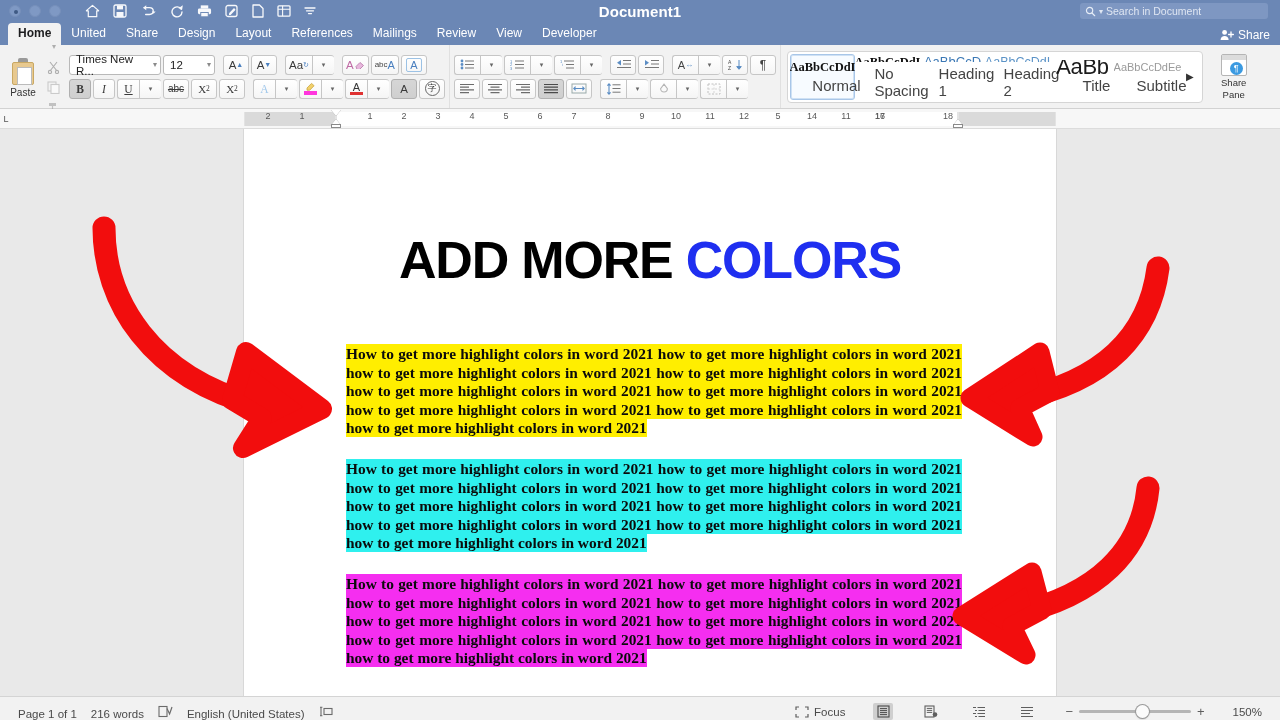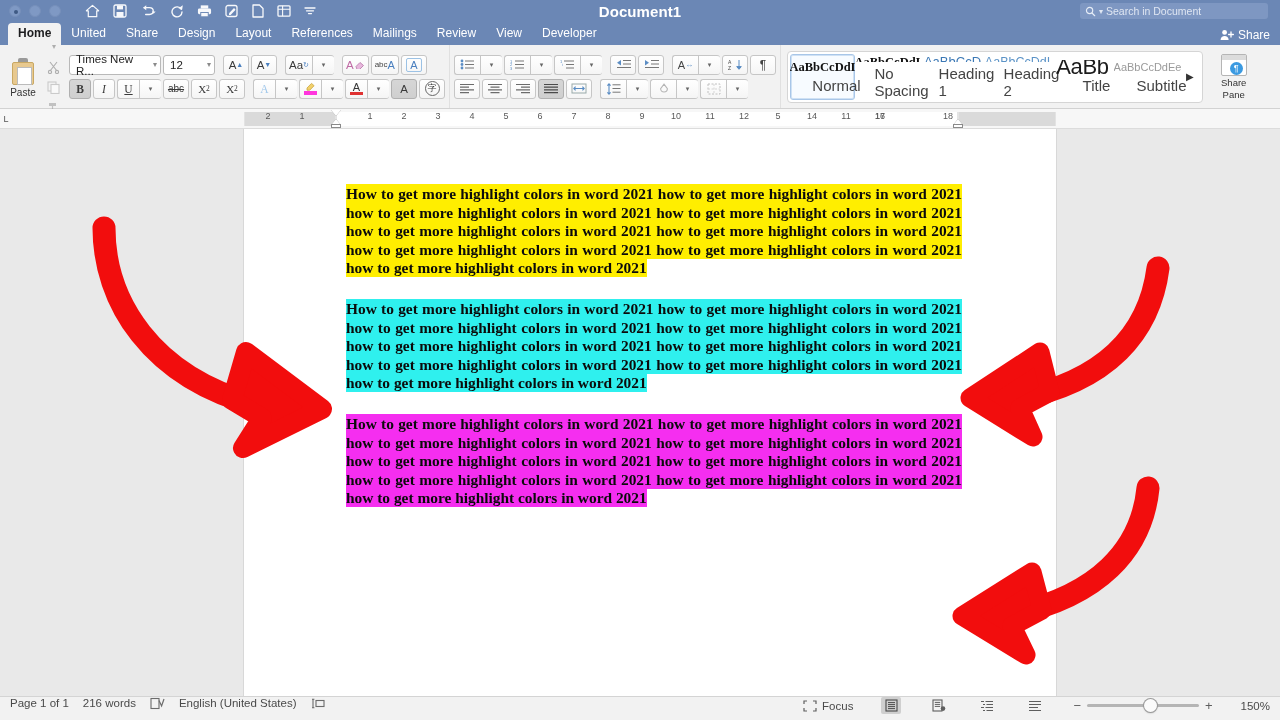--- a/index.html
+++ b/index.html
@@ -174,22 +174,22 @@
   .p-yellow { margin-top: 56px; }
   .p-cyan { margin-top: 22px; }
   .p-magenta { margin-top: 22px; }
 
   
   .arrow-layer { position: absolute; left:0; top:0; width: 1280px; height: 720px; pointer-events: none; }
 
   
   .statusbar {
     height: 24px; background: #f2f2f2; border-top: 1px solid #d4d4d4;
-    display: flex; align-items: flex-start; font-size: 11.5px; color: #4a4a4a;
-    padding: 0 10px; gap: 14px;
+    display: flex; align-items: flex-end; font-size: 11.5px; color: #4a4a4a;
+    padding: 0 18px; gap: 14px;
   }
   .sb-right { margin-left: auto; display: flex; align-items: center; gap: 28px; }
   .vbtn { width: 20px; height: 17px; display:flex; align-items:center; justify-content:center; border-radius:2px;}
   .vbtn.on { background: #cfcfcf; }
   .zoom-slider { display:flex; align-items:center; gap:6px; }
   .track { width: 112px; height: 3px; background: #b5b5b5; border-radius:2px; position: relative; }
   .knob { position: absolute; top: -5px; left: 57px; width: 13px; height: 13px; border-radius:50%; background:#fbfbfb; box-shadow: 0 0 0 1px #9a9a9a, 0 1px 2px rgba(0,0,0,.3);}
 </style>
 </head>
 <body>
@@ -648,20 +648,24 @@
       <div class="indent-top" style="left:87px"></div>
       <div class="indent-bot" style="left:87px"></div>
       <div class="indent-sq" style="left:87px"></div>
       <div class="indent-bot" style="left:709px"></div>
       <div class="indent-sq" style="left:709px"></div>
     </div>
   </div>
 
   <div class="workspace">
     <div class="page">
+      <div class="doc-heading">
+        <span>ADD MORE</span>
+        <span class="blue">COLORS</span>
+      </div>
 
       <div class="para p-yellow">
         <span class="hl" style="background:#ffee00">How to get more highlight colors in word 2021 how to get more highlight colors in word 2021 how to get more highlight colors in word 2021 how to get more highlight colors in word 2021 how to get more highlight colors in word 2021 how to get more highlight colors in word 2021 how to get more highlight colors in word 2021 how to get more highlight colors in word 2021 how to get more highlight colors in word 2021</span>
       </div>
       <div class="para p-cyan">
         <span class="hl" style="background:#2ff0ee">How to get more highlight colors in word 2021 how to get more highlight colors in word 2021 how to get more highlight colors in word 2021 how to get more highlight colors in word 2021 how to get more highlight colors in word 2021 how to get more highlight colors in word 2021 how to get more highlight colors in word 2021 how to get more highlight colors in word 2021 how to get more highlight colors in word 2021</span>
       </div>
       <div class="para p-magenta">
         <span class="hl" style="background:#f52ef0">How to get more highlight colors in word 2021 how to get more highlight colors in word 2021 how to get more highlight colors in word 2021 how to get more highlight colors in word 2021 how to get more highlight colors in word 2021 how to get more highlight colors in word 2021 how to get more highlight colors in word 2021 how to get more highlight colors in word 2021 how to get more highlight colors in word 2021</span>
       </div>

